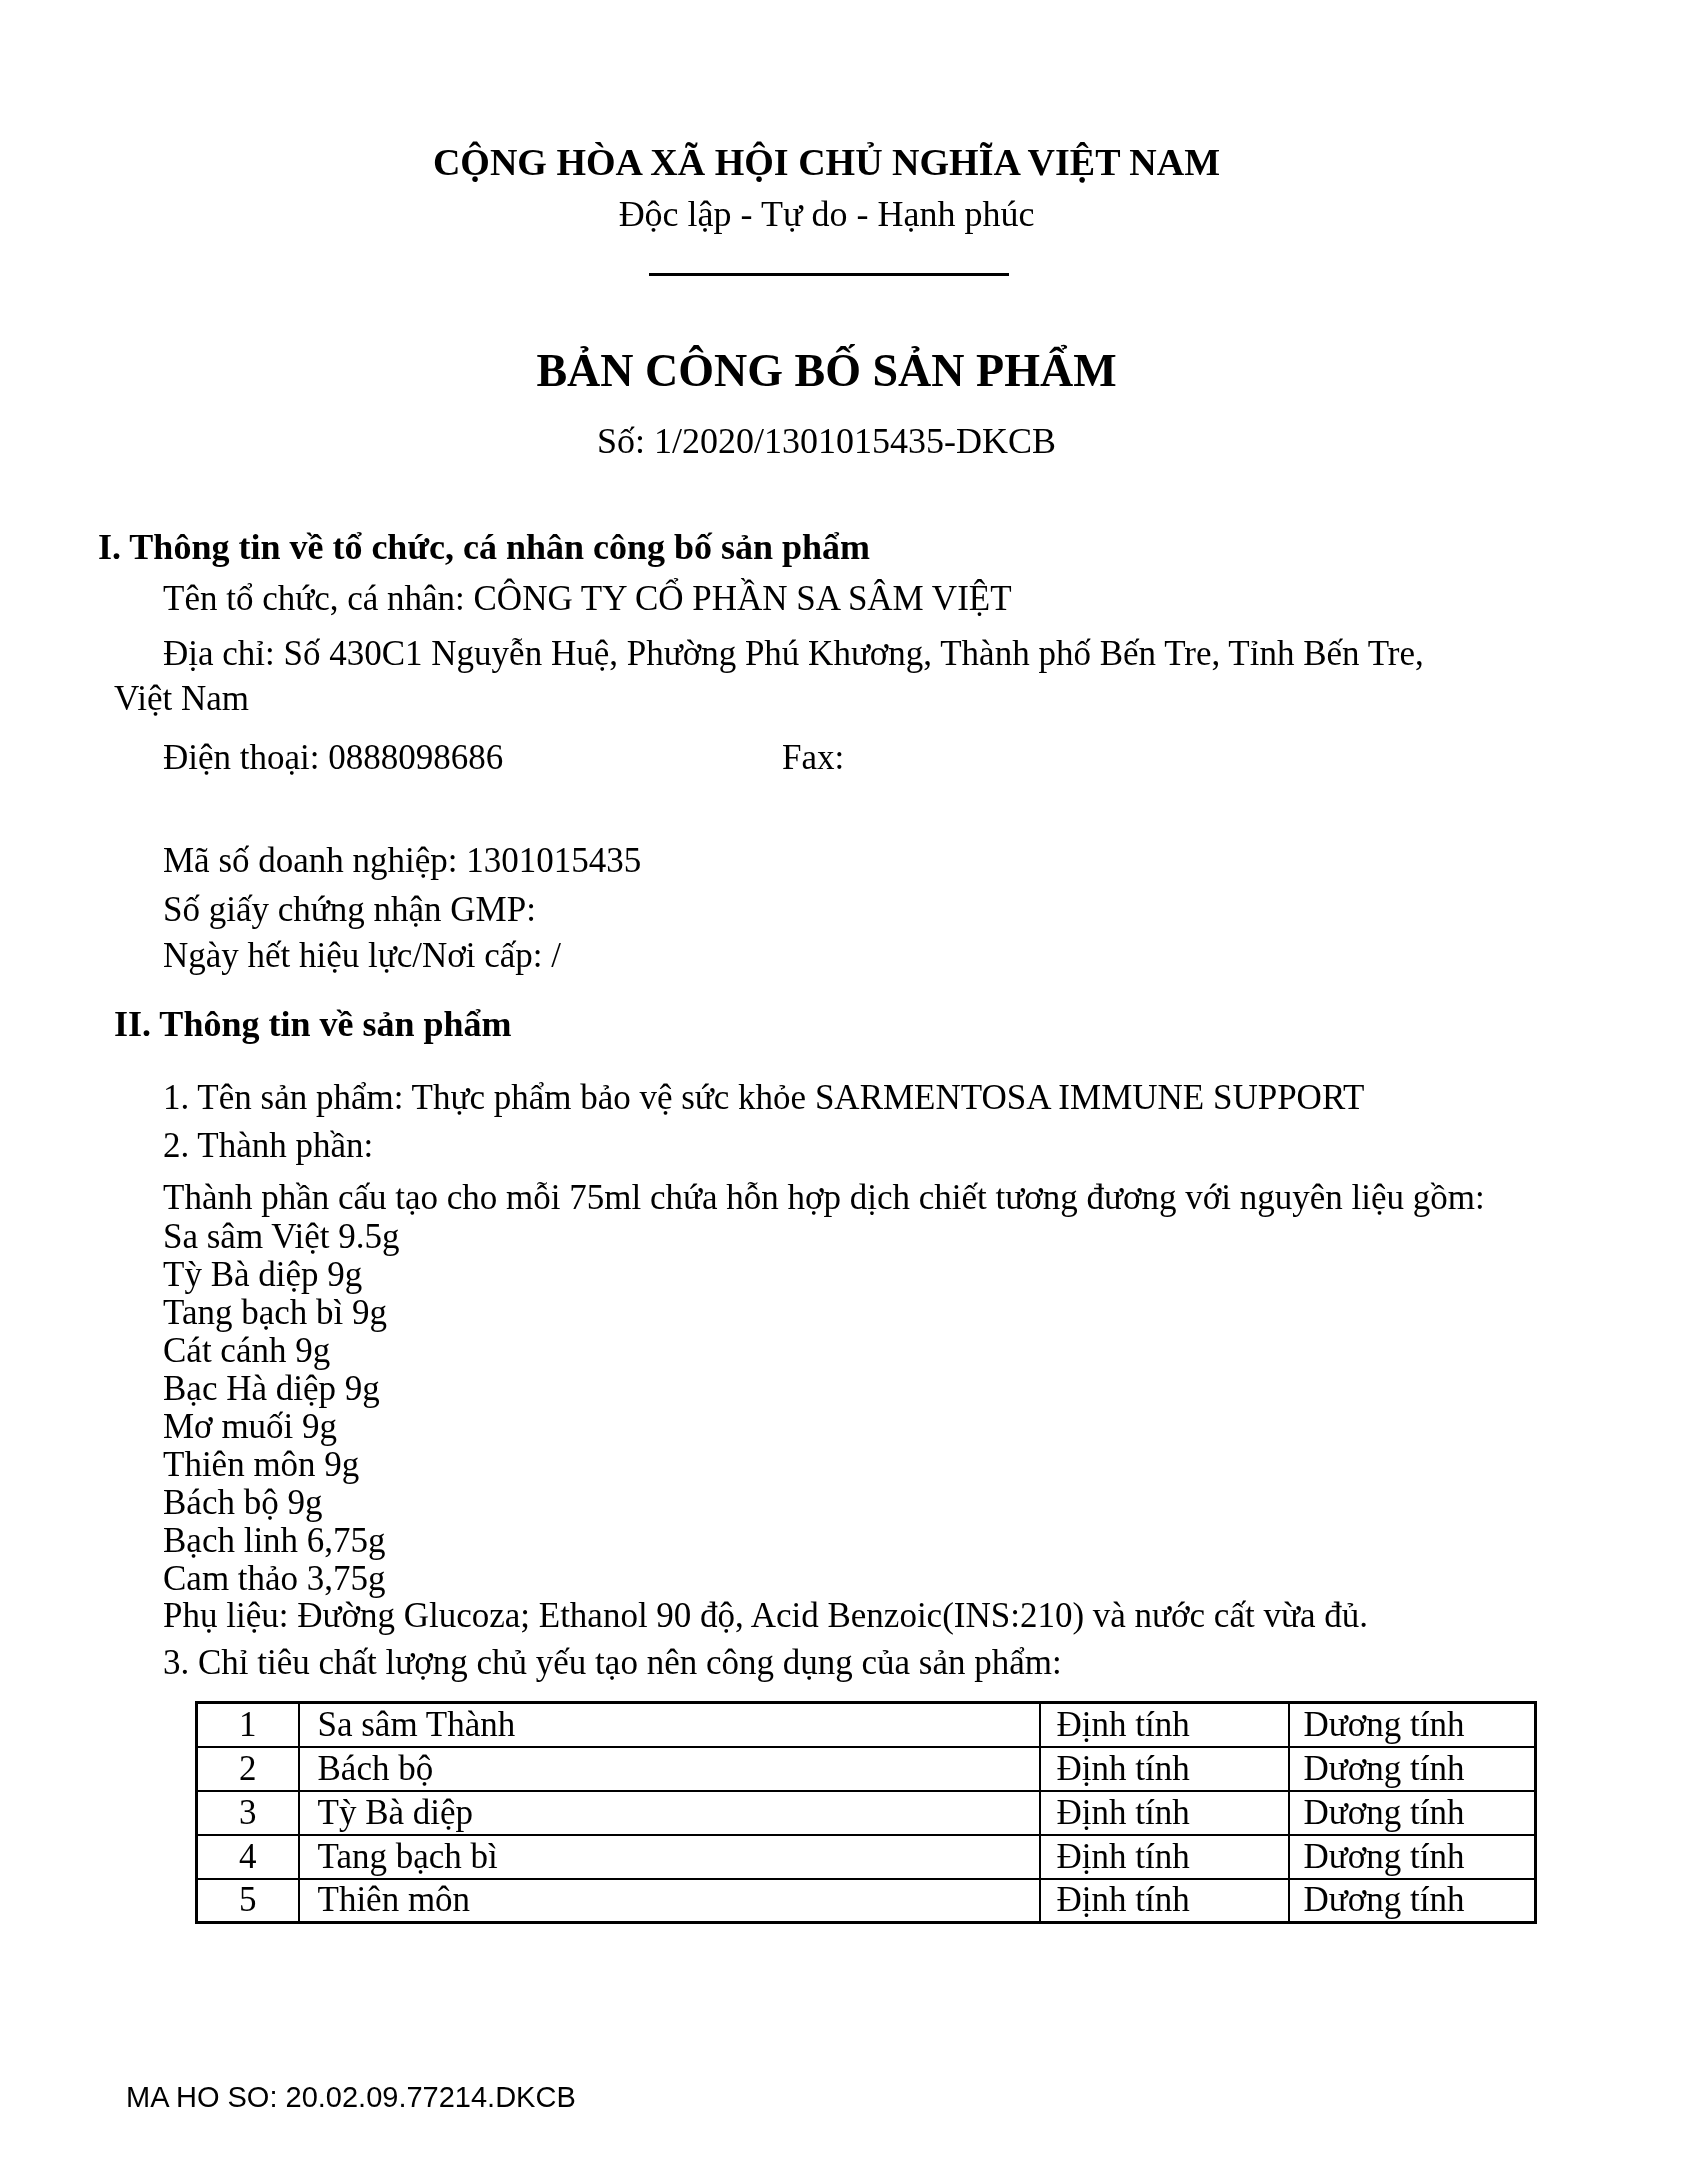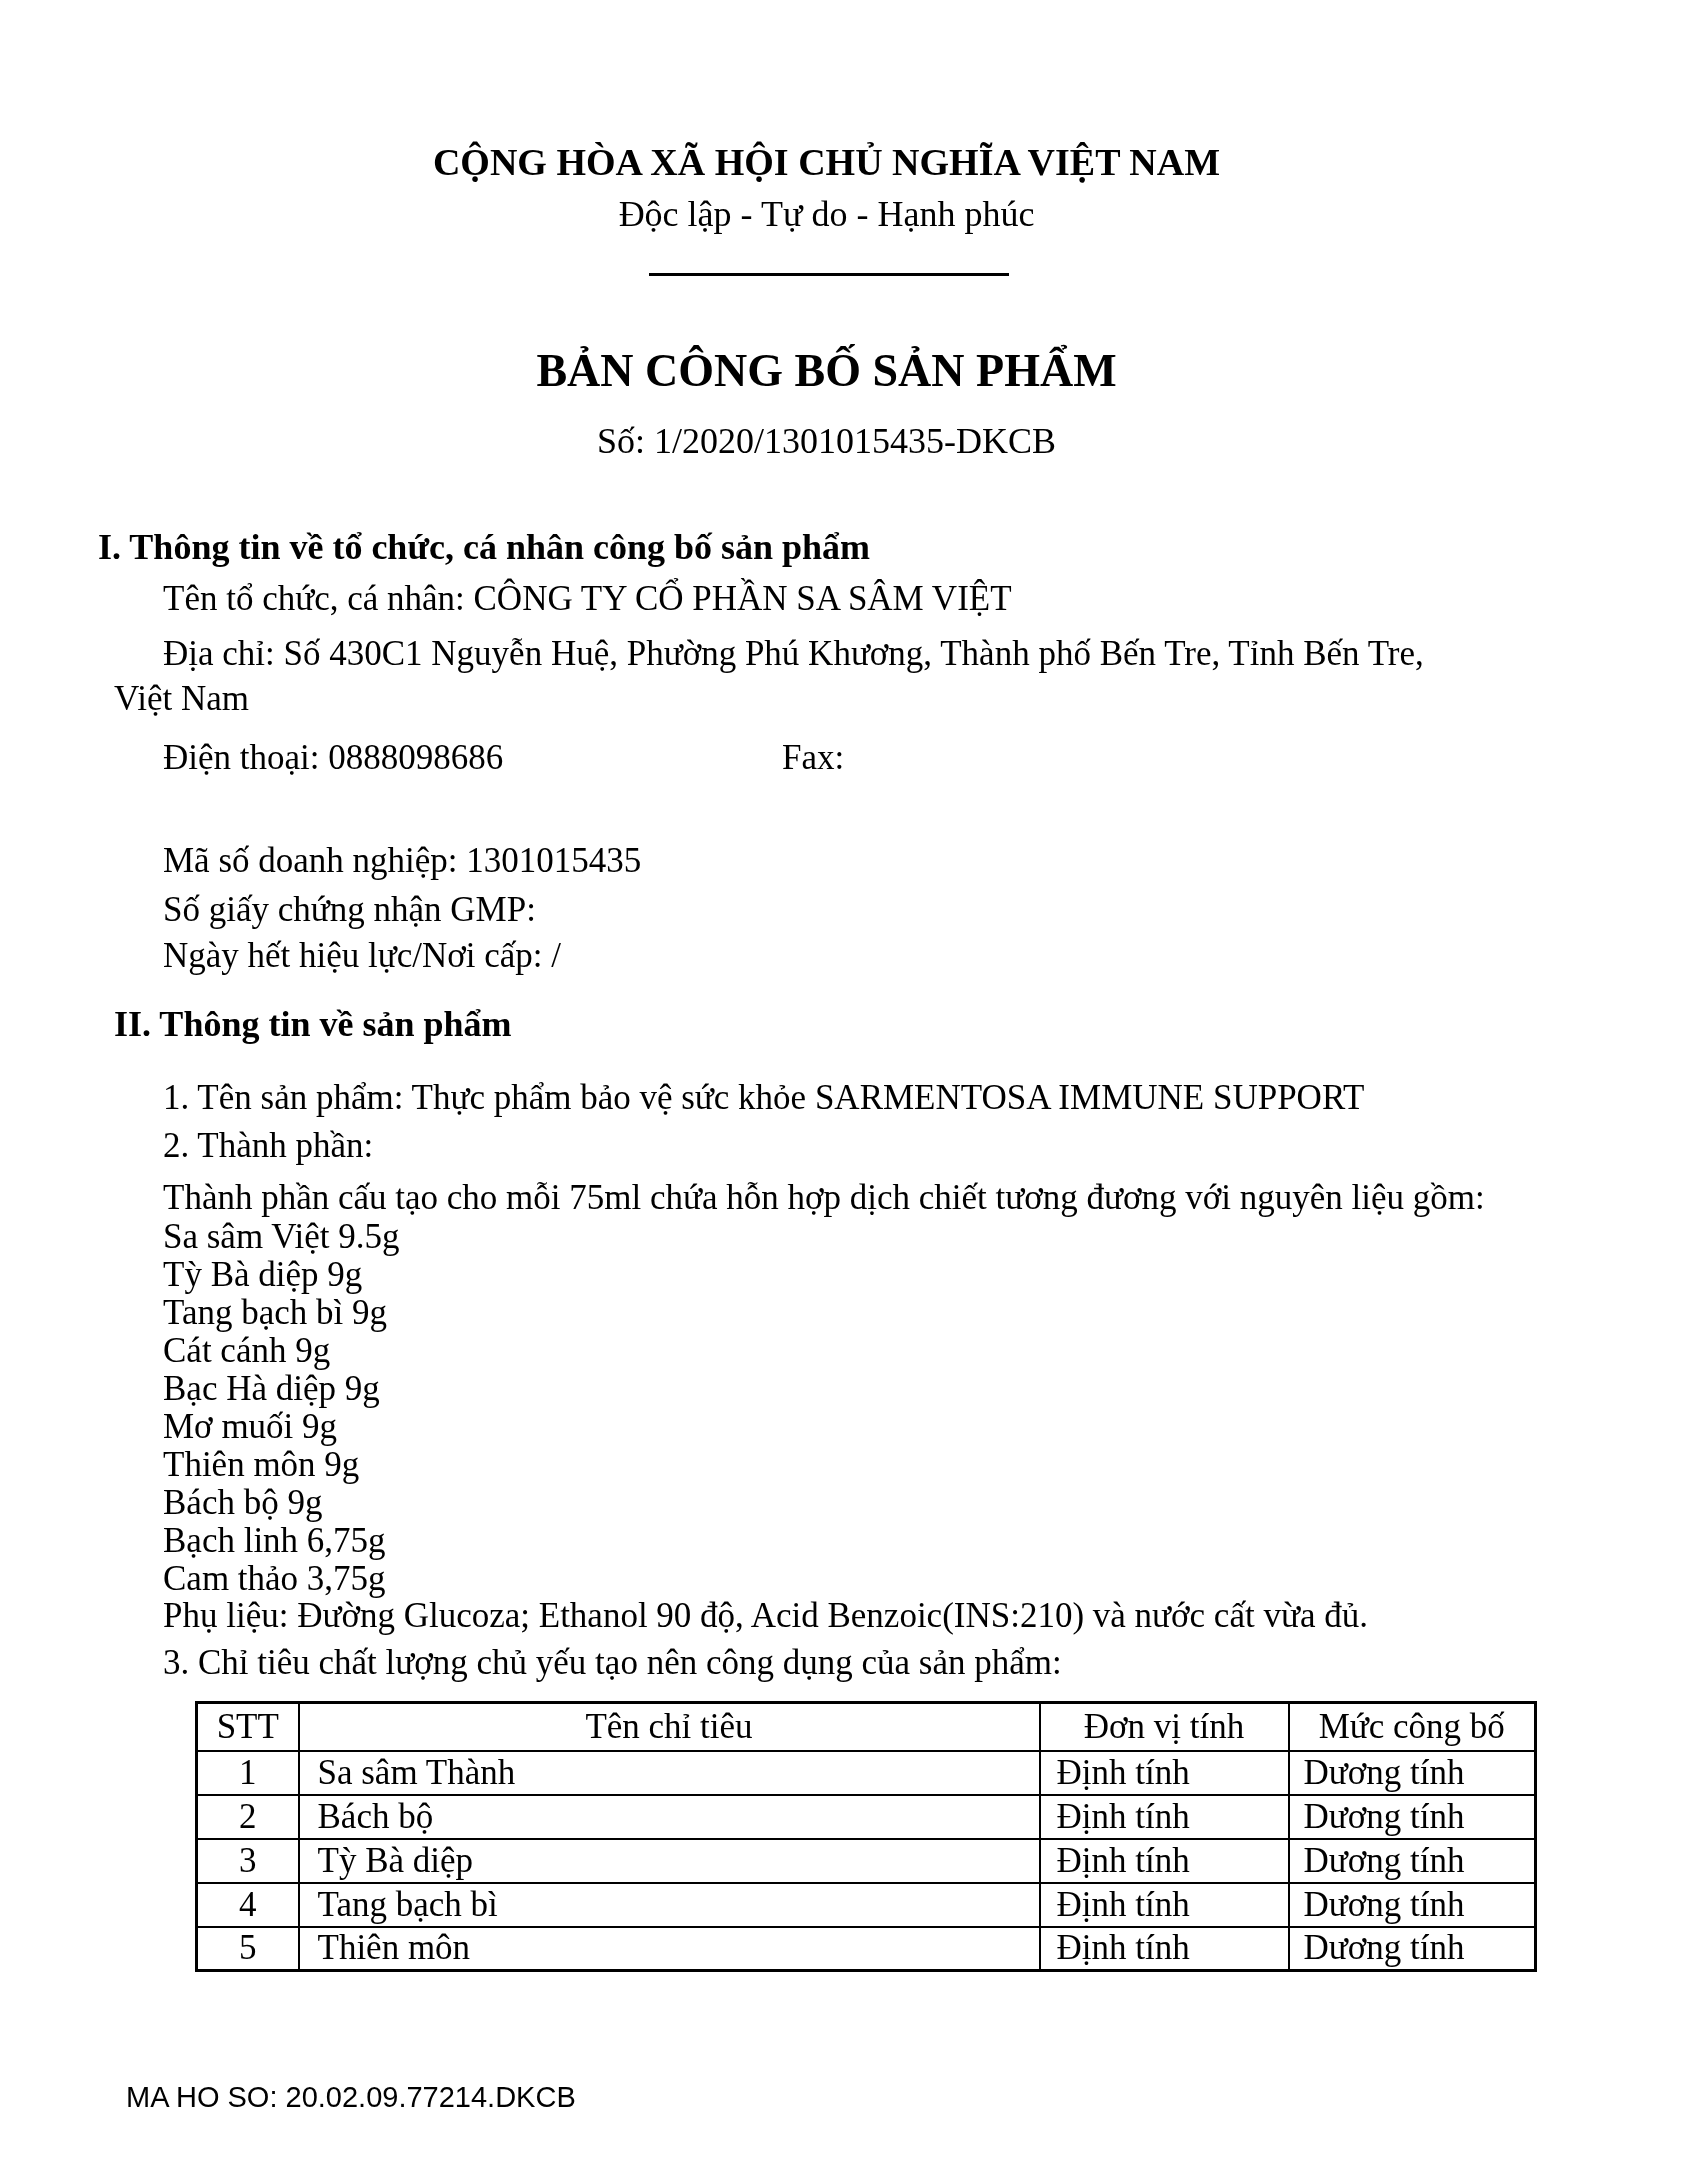--- a/index.html
+++ b/index.html
@@ -102,26 +102,20 @@
   <div class="t" style="left:163px; top:1643px;">3. Chỉ tiêu chất lượng chủ yếu tạo nên công dụng của sản phẩm:</div>
 
   <table class="quality">
     <colgroup>
       <col style="width:102px;">
       <col style="width:741px;">
       <col style="width:249px;">
       <col style="width:247px;">
     </colgroup>
     <tbody>
-        <tr class="head">
-      <th>STT</th>
-      <th>Tên chỉ tiêu</th>
-      <th>Đơn vị tính</th>
-      <th>Mức công bố</th>
-    </tr>
     <tr class="body-row">
       <td class="c-stt">1</td>
       <td class="c-name">Sa sâm Thành</td>
       <td class="c-unit">Định tính</td>
       <td class="c-level">Dương tính</td>
     </tr>
     <tr class="body-row">
       <td class="c-stt">2</td>
       <td class="c-name">Bách bộ</td>
       <td class="c-unit">Định tính</td>

